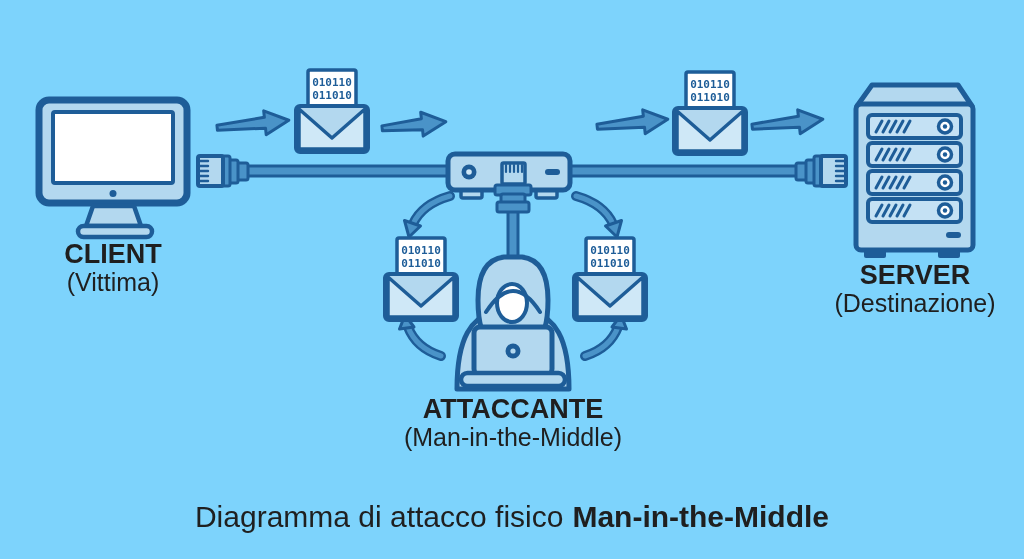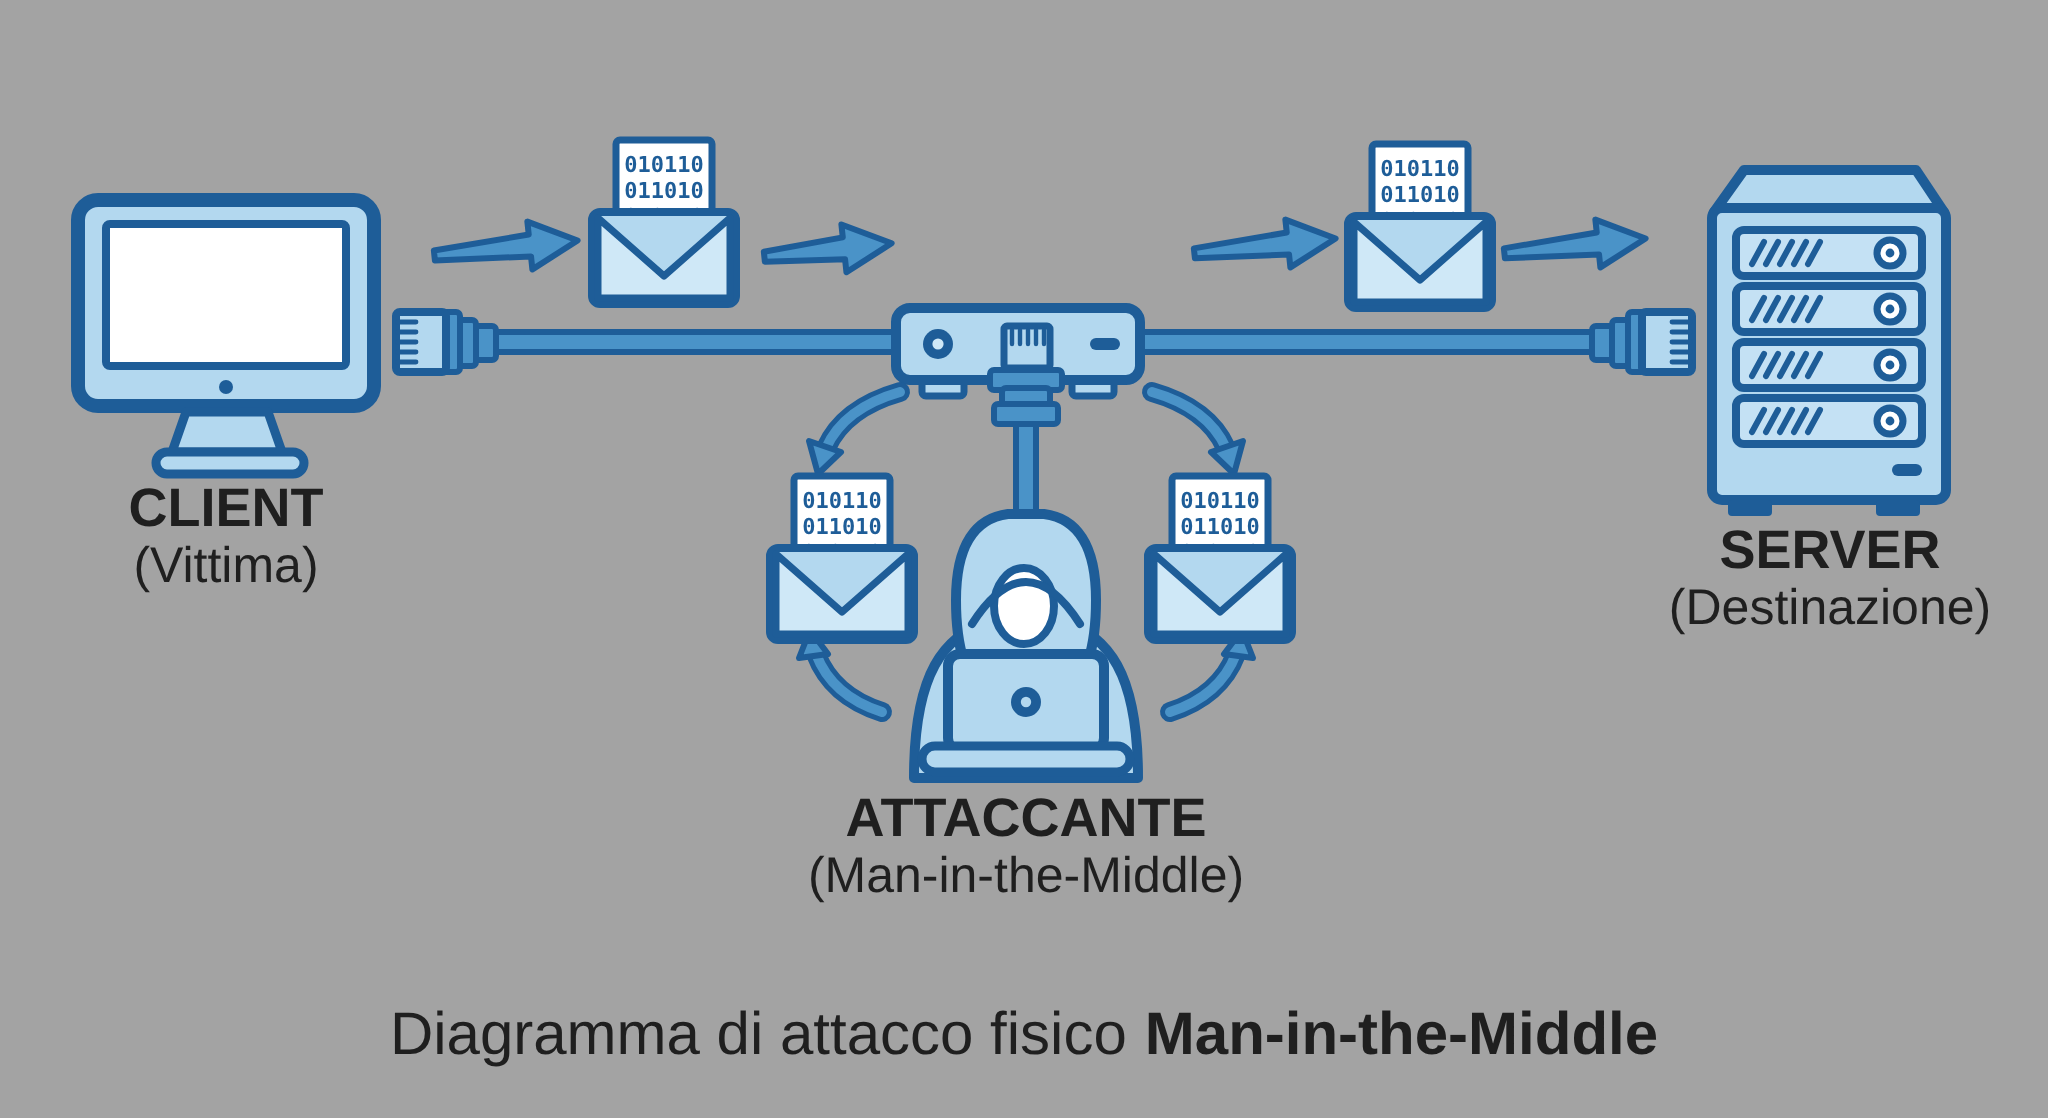--- a/index.html
+++ b/index.html
@@ -1,17 +1,17 @@
 <!DOCTYPE html>
 <html><head>
 <meta charset="utf-8">
 <style>
   html,body{margin:0;padding:0;}
   body{font-family:"Liberation Sans",sans-serif;background:#e9e9e9;}
-  .stage{position:relative;width:1024px;height:559px;background:#a3a3a3;overflow:hidden;}
+  .stage{position:relative;width:1024px;height:559px;background:#7dd3fc;overflow:hidden;}
   .stage svg{position:absolute;left:0;top:0;}
   text{fill:#1f1f1f;}
   .node-title{font-weight:bold;font-size:27px;}
   .node-sub{font-weight:normal;font-size:25px;}
   .binary{font-family:"DejaVu Sans Mono",monospace;font-weight:bold;font-size:11px;fill:#1e5d98;}
   .caption-reg{font-size:30px;font-weight:500;}
   .caption-bold{font-size:30px;font-weight:800;}
 </style>
 </head>
 <body>

